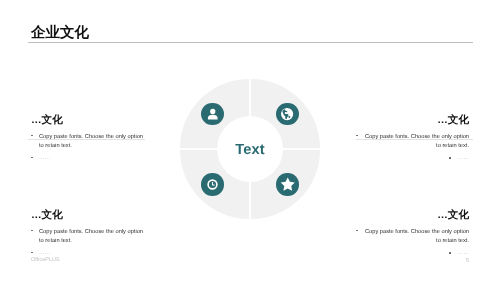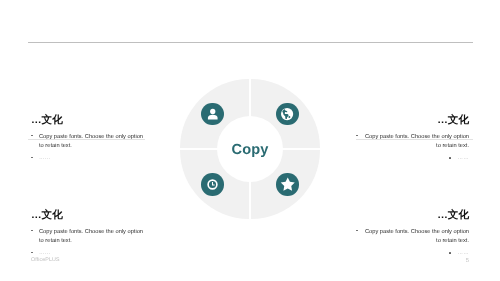--- a/index.html
+++ b/index.html
@@ -40,20 +40,21 @@
       display:flex;align-items:center;justify-content:center;}
   .ic svg{display:block;}
 
   .footer-logo{transform:translateZ(0);position:absolute;left:31px;top:258.3px;font-size:5.3px;color:#bcbcbc;letter-spacing:.1px;line-height:1;}
   .page-num{transform:translateZ(0);position:absolute;left:0;top:259px;width:469px;text-align:right;font-size:5.8px;color:#c2c2c2;line-height:1;}
 </style>
 </head>
 <body>
 
 <div class="slide">
+  <div class="title">企业文化</div>
   <div class="title-rule"></div>
 
   <div class="blk" style="left:31px;top:71px;width:118px;text-align:left">
     <div class="hd">…文化</div>
     <ul class="bl" style="margin-top:7px">
       <li><span>Copy paste fonts. Choose the only option to retain text.</span></li>
       <li><span class="faint">……</span></li>
     </ul>
   </div>
   <div class="sep" style="left:28px;top:139px;width:117px"></div>
@@ -83,21 +84,21 @@
     </ul>
   </div>
 
   <div class="donut">
     <div class="seg q4"></div>
     <div class="seg q1"></div>
     <div class="seg q3"></div>
     <div class="seg q2"></div>
     <div class="hole"></div>
     <div class="ctext">
-        <span class="ctext-in">Copy</span>
+        <span class="ctext-in">Text</span>
       </div>
 
     <div class="ic" style="left:21.2px;top:23.5px">
       <svg width="13.5" height="13.5" viewBox="0 0 24 24" fill="#fff">
           <circle cx="12" cy="8.0" r="4.7"></circle>
           <path d="M3.4 22.4v-3.3c0-3.2 3.9-5.2 8.6-5.2s8.6 2.0 8.6 5.2v3.3z"></path>
         </svg>
     </div>
     <div class="ic" style="left:96.2px;top:23.5px">
       <svg width="14.2" height="14.2" viewBox="0 0 24 24">

